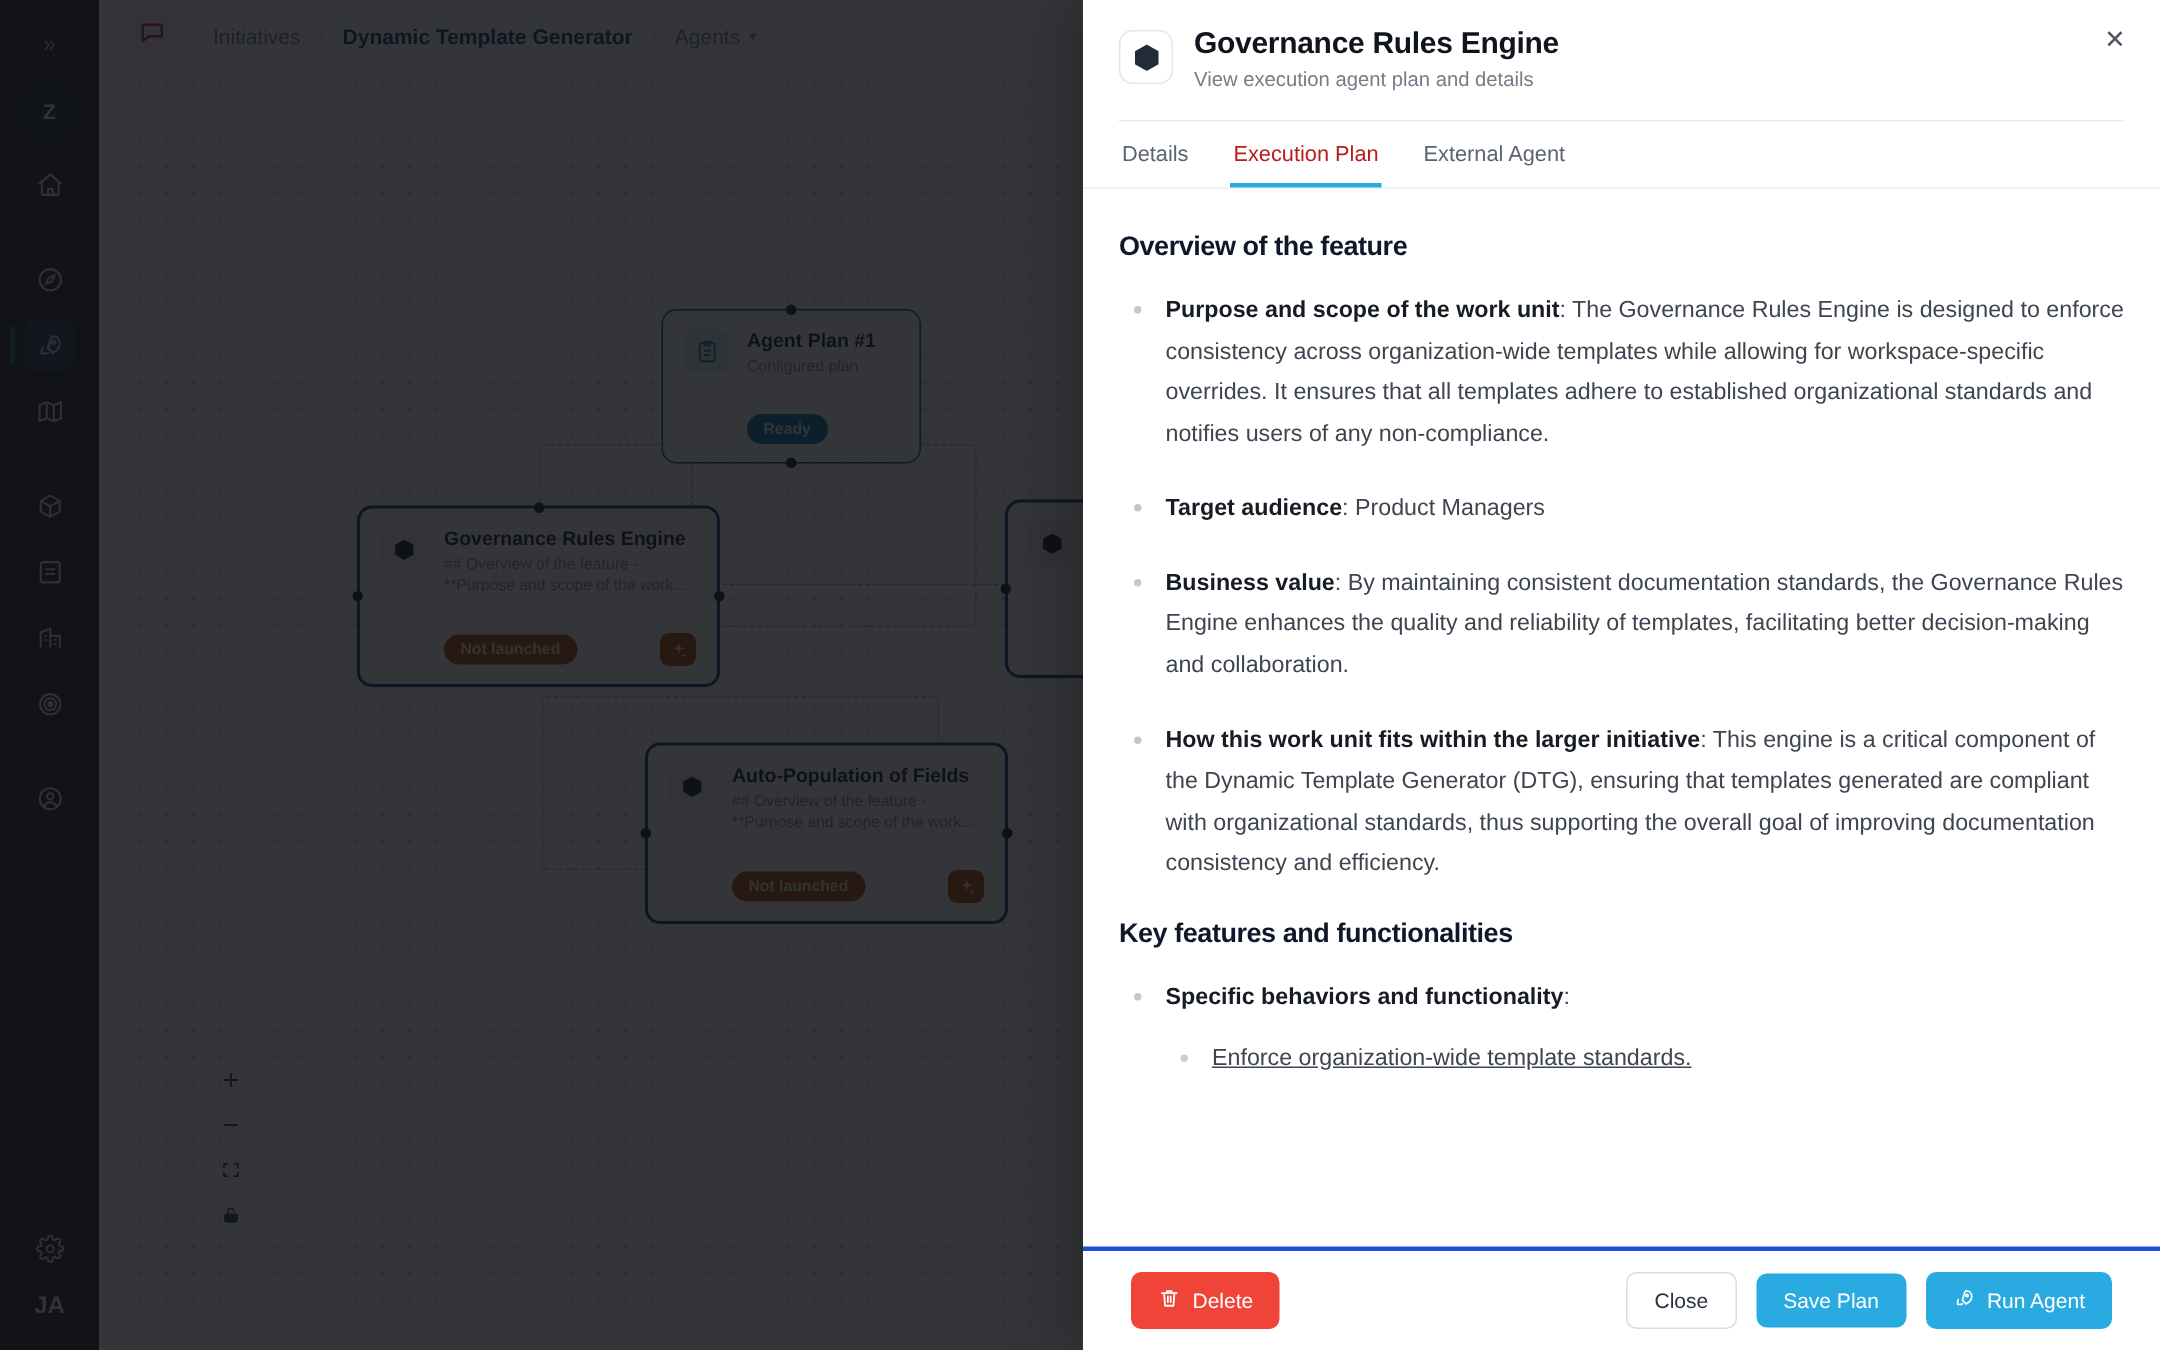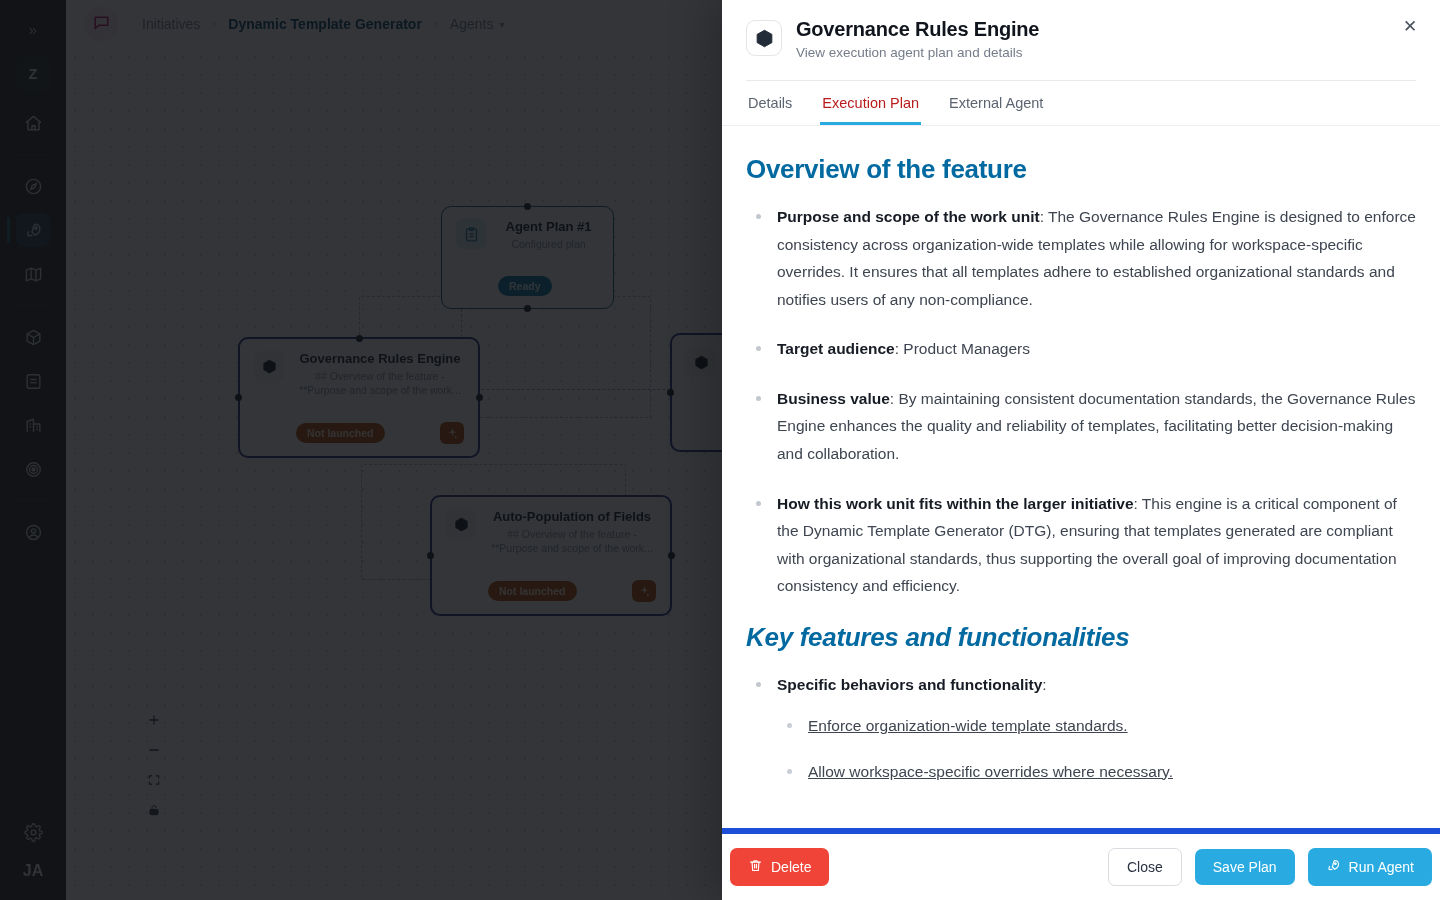--- a/index.html
+++ b/index.html
@@ -101,21 +101,20 @@
   }
 
   
   .node {
     position: absolute;
     background: #ffffff;
     border-radius: 10px;
     padding: 12px 14px;
     display: flex; gap: 12px;
     cursor: pointer;
-    text-align: center;
   }
   .node.agent-plan {
     border: 1.5px solid #18607a;
     width: 173px;
     left: 375px; top: 158px;
   }
   .node.work-unit { border: 2px solid #27348b; }
   .node-icon {
     width: 30px; height: 30px; border-radius: 7px;
     display: flex; align-items: center; justify-content: center;
@@ -209,25 +208,25 @@
   .tab.active { color: #b91c1c; border-bottom-color: #29abe2; }
 
   .panel-body {
     flex: 1; overflow-y: auto;
     padding: 22px 24px 24px 24px;
   }
   .panel-body::-webkit-scrollbar { width: 8px; }
   .panel-body::-webkit-scrollbar-thumb { background: #d6d9de; border-radius: 4px; }
 
   .md-h2 {
-    font-size: 26px; font-weight: bold; color: #0369a1;
+    font-size: 18px; font-weight: bold; color: #0f172a;
     letter-spacing: -0.3px;
     margin: 6px 0 18px 0;
   }
-  .md-h2.second { margin-top: 16px; font-style: italic; }
+  .md-h2.second { margin-top: 16px; }
 
   .md-list { list-style: none; }
   .md-li {
     position: relative;
     padding-left: 31px;
     margin-bottom: 22px;
     font-size: 15.5px; line-height: 1.78; color: #3e4550;
   }
   .md-li::before {
     content: ""; position: absolute;
@@ -244,22 +243,22 @@
     font-size: 15.5px; line-height: 1.7; color: #3e4550;
   }
   .md-subli::before {
     content: ""; position: absolute;
     left: 10px; top: 10px;
     width: 5px; height: 5px; border-radius: 50%;
     background: #c9cdd4;
   }
 
   .panel-foot {
-    border-top: 6px solid #1d4ed8;
-    padding: 14px 8px;
+    border-top: 3px solid #1d4ed8;
+    padding: 14px 32px;
     display: flex; align-items: center;
     background: #ffffff;
   }
   .foot-right { margin-left: auto; display: flex; gap: 13px; align-items: center; }
   .btn {
     border: none; border-radius: 7px;
     font-family: inherit; font-size: 14px;
     padding: 10px 18px;
     cursor: pointer;
     display: inline-flex; align-items: center; gap: 8px;
@@ -577,21 +576,20 @@
         </li>
       </ul>
 
       <h2 class="md-h2 second">Key features and functionalities</h2>
 
       <ul class="md-list">
         <li class="md-li">
           <b>Specific behaviors and functionality</b><span>:</span>
           <ul class="md-sublist">
             <li class="md-subli">Enforce organization-wide template standards.</li>
-            <li class="md-subli">Allow workspace-specific overrides where necessary.</li>
           </ul>
         </li>
       </ul>
 
     </div>
 
     <div class="panel-foot">
       <button class="btn btn-delete">
         <span>
           <svg viewBox="0 0 24 24" fill="none" stroke="currentColor" stroke-width="1.9" stroke-linecap="round" stroke-linejoin="round">

